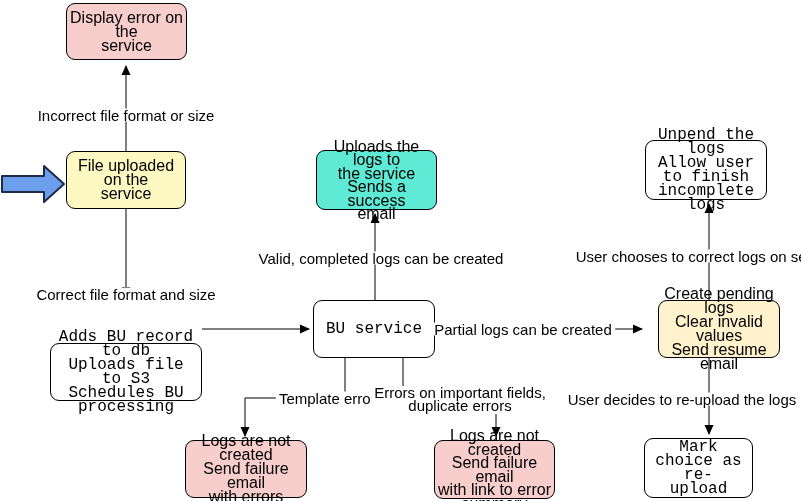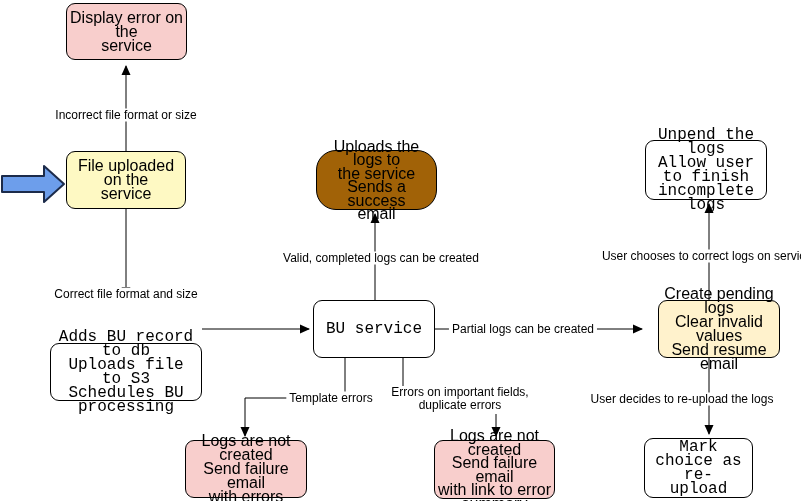--- a/index.html
+++ b/index.html
@@ -12,27 +12,27 @@
   svg.layer { position:absolute; left:0; top:0; width:801px; height:501px; }
   .node {
     position:absolute; box-sizing:border-box;
     border:1px solid #000; border-radius:9px;
     display:flex; align-items:center; justify-content:center;
     text-align:center; white-space:pre-line;
     font-size:16px; line-height:14px; padding:2px 3px;
   }
   .fill-pink   { background:#f8cecc; }
   .fill-blue   { background:#fef9c3; }
-  .fill-green  { background:#a16207;border-radius:20px; }
+  .fill-green  { background:#5eead4; }
   .fill-yellow { background:#fff2cc;margin-left:12px; }
   .fill-white  { background:#ffffff;font-family:Liberation Mono, monospace; }
   .elabel {
     position:absolute; transform:translate(-50%,-50%);
     background:#ffffff; padding:0 3px;
-    font-size:12px; line-height:13px; white-space:nowrap; text-align:center;
+    font-size:15px; line-height:13px; white-space:nowrap; text-align:center;
   }
   .elabel.multi { white-space:pre-line; }
 </style>
 </head>
 <body>
 
 <div id="canvas">
 
   <svg class="layer">
     <defs>

